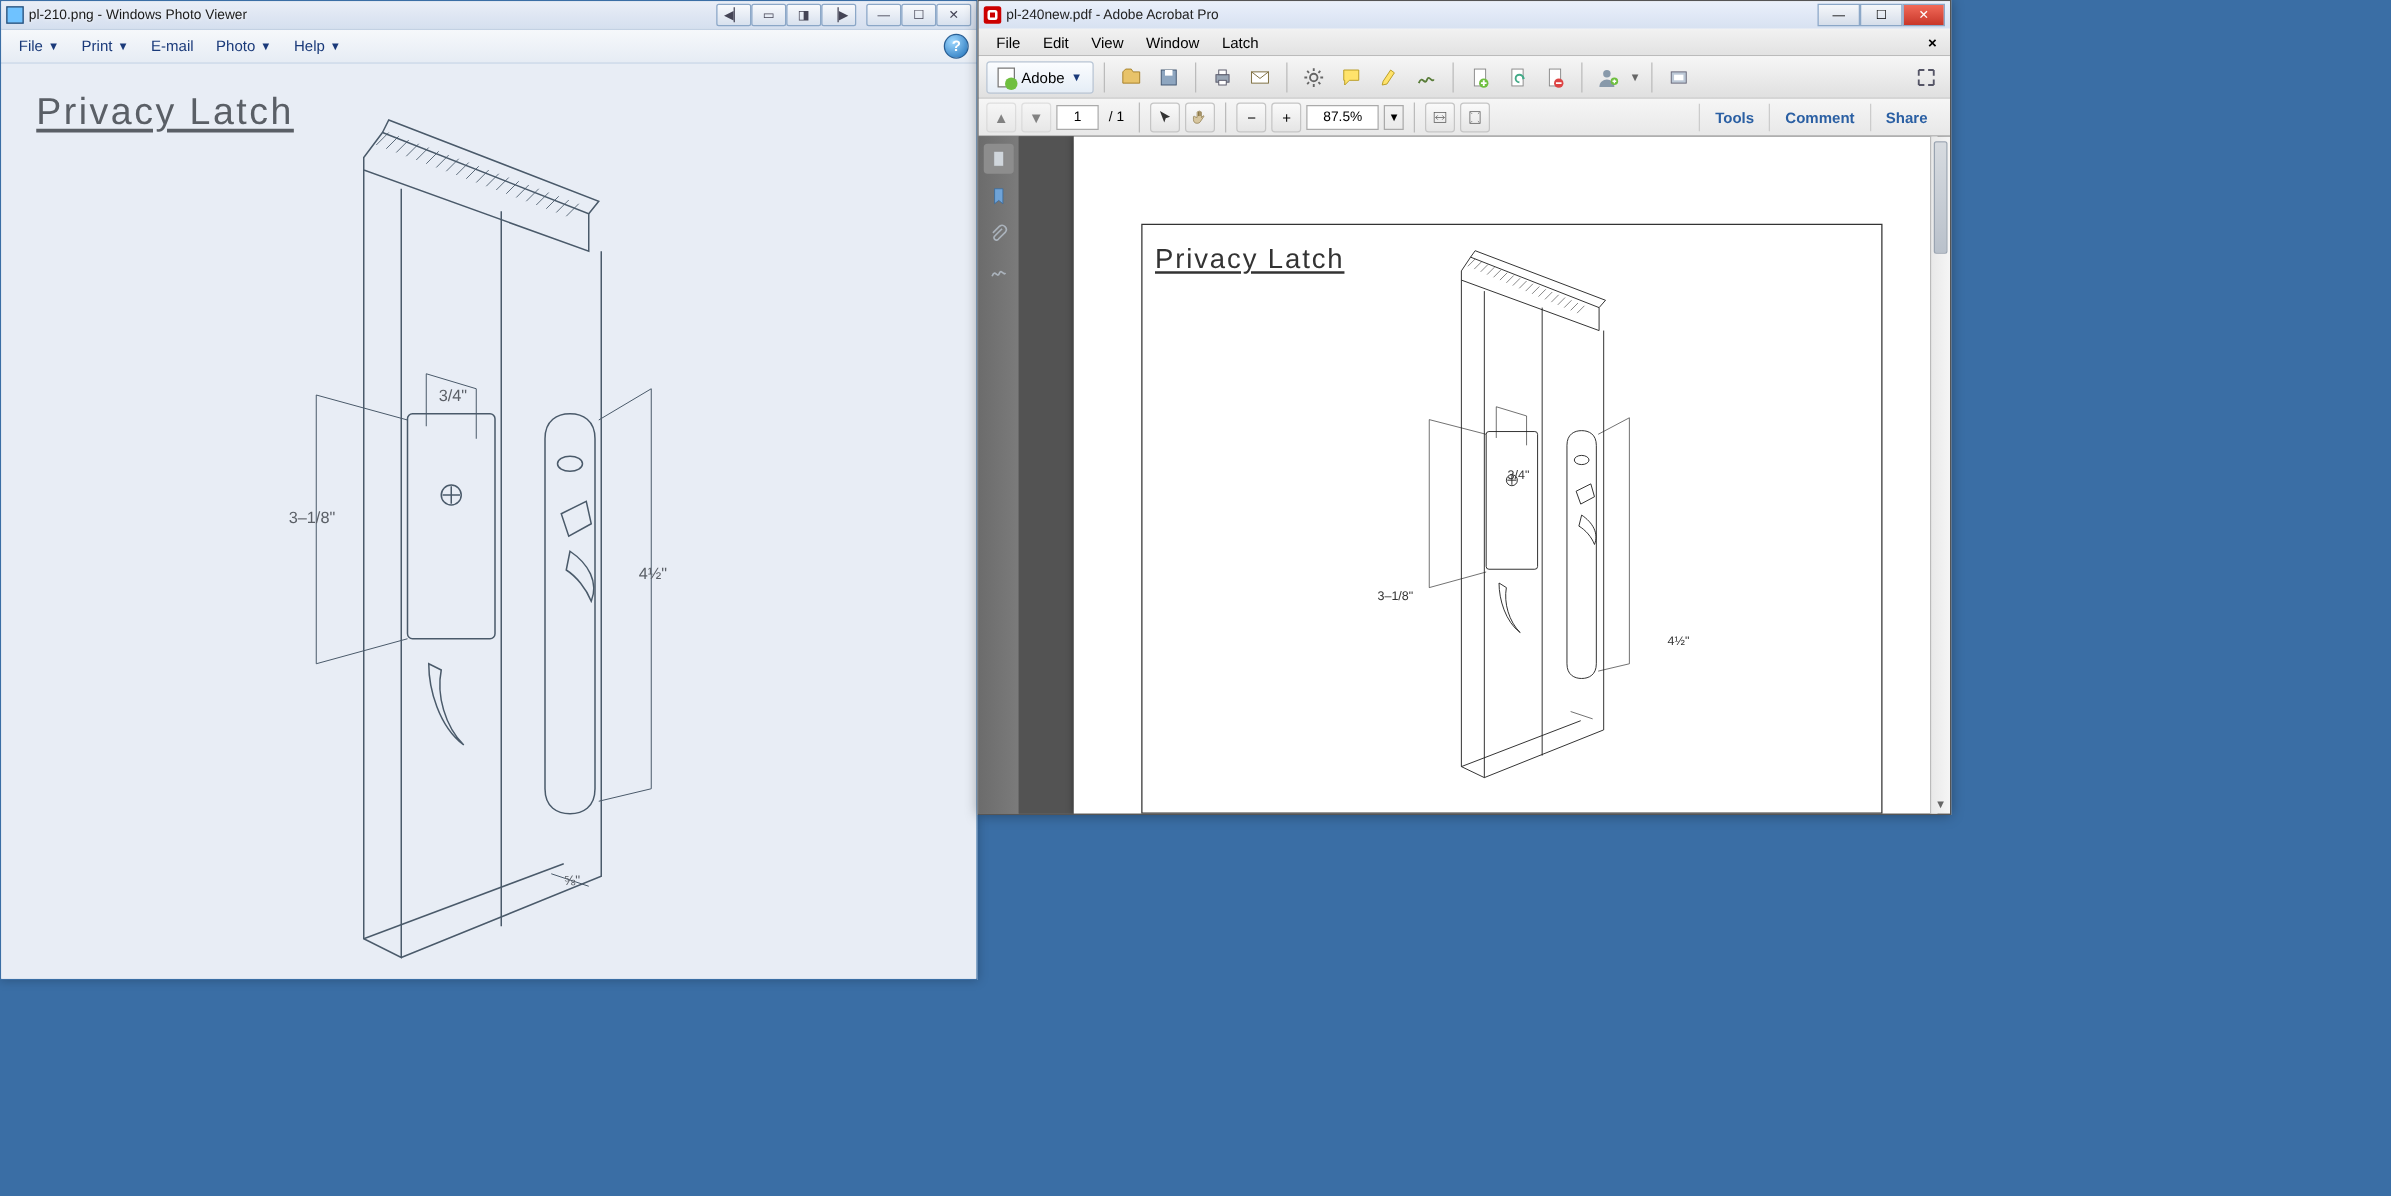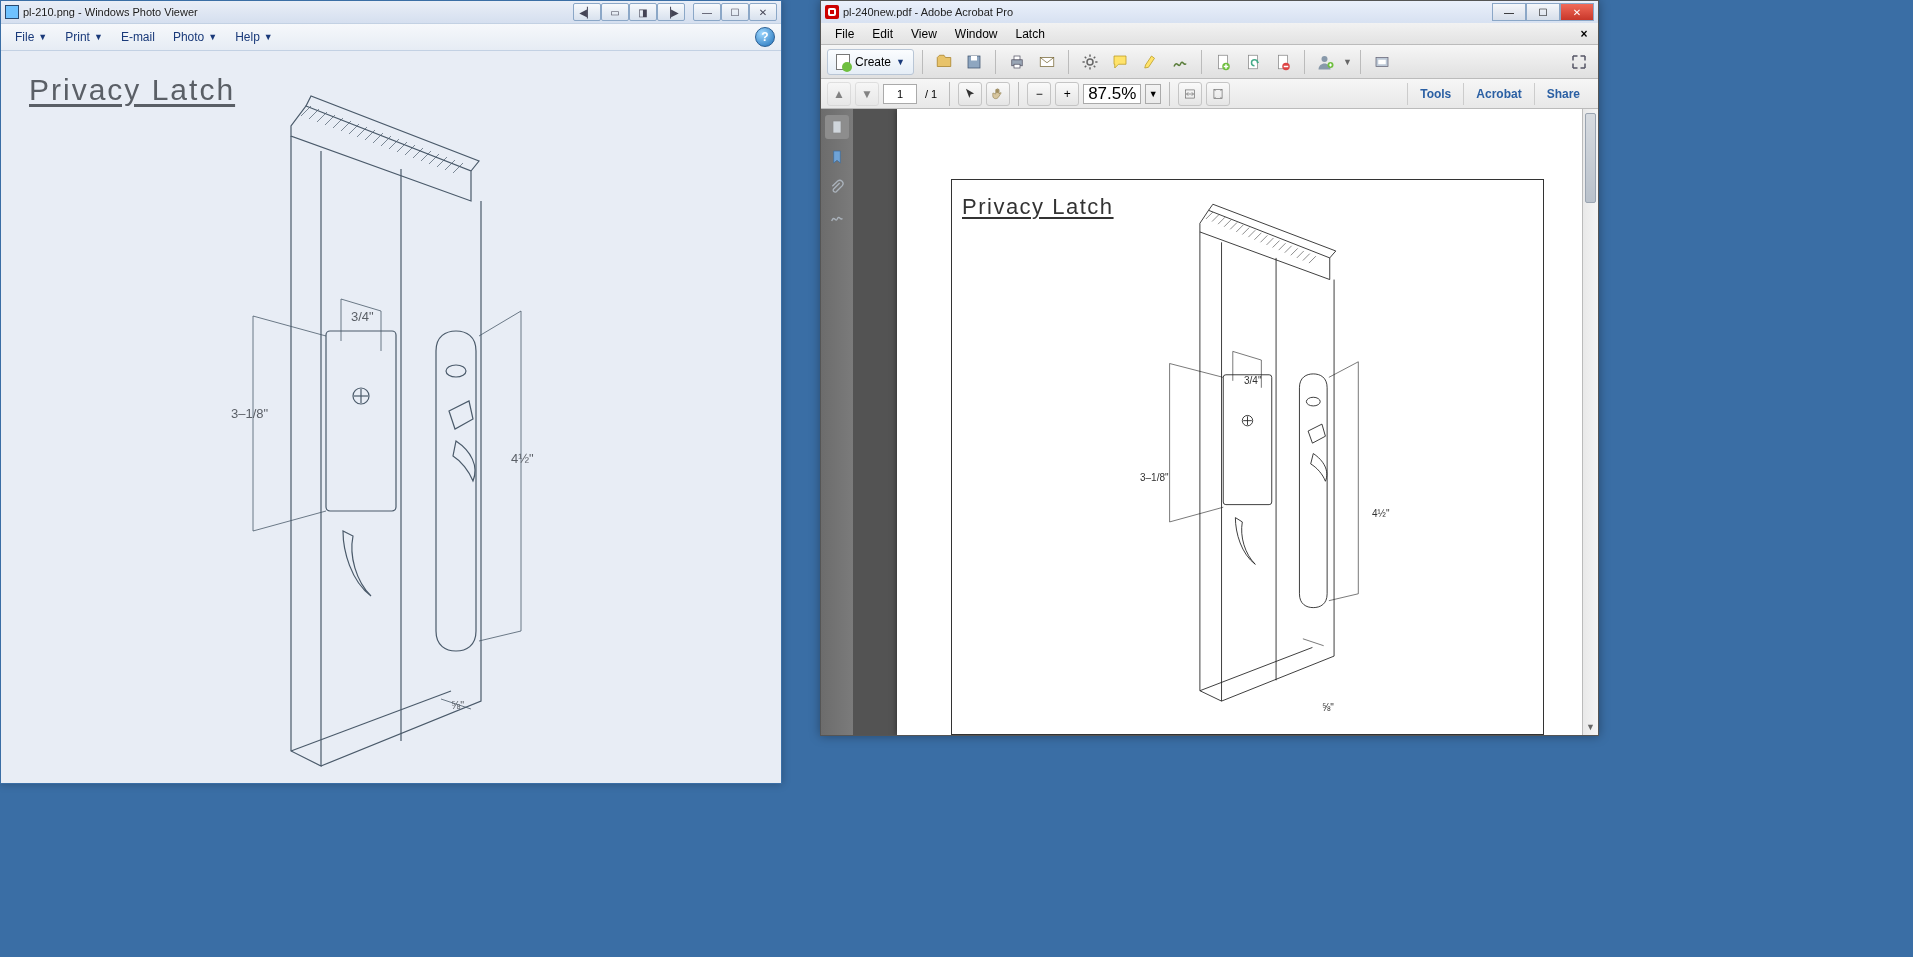--- a/index.html
+++ b/index.html
@@ -65,21 +65,21 @@
 .drawing-title {
   position:absolute; font-family: "Segoe UI Light", "Segoe UI", sans-serif;
   font-size: 30px; color:#5a5f66; text-decoration: underline; text-underline-offset: 4px;
   letter-spacing: 2px;
 }
 .dim-label { position:absolute; font-family: "Segoe UI", sans-serif; color:#5a5f66; }
 .svgline { position:absolute; }
 
 
 .win-acrobat {
-  position:absolute; left:820px; top:0; width:779px; height:736px;
+  position:absolute; left:782px; top:0; width:779px; height:652px;
   background:#fff; border:1px solid #555; display:flex; flex-direction:column;
   box-shadow: 0 0 10px rgba(0,0,0,.35);
 }
 .titlebar-acro {
   height: 22px; background: linear-gradient(#eaf0fb,#d7e1f1);
   display:flex; align-items:center; padding: 0 4px;
 }
 .titlebar-acro .acro-icon {
   width:14px; height:14px; margin-right:4px; position:relative;
 }
@@ -117,21 +117,21 @@
 .maximize-doc { margin-left:auto; }
 .acro-toolbar2 {
   height:30px; background:linear-gradient(#f6f6f6,#e8e8e8); border-bottom:1px solid #bbb;
   display:flex; align-items:center; padding:0 6px; gap:4px;
 }
 .navbtn { width:24px; height:24px; border:1px solid #c5c5c5; border-radius:3px;
   background:linear-gradient(#fafafa,#e5e5e5); display:flex; align-items:center; justify-content:center; cursor:pointer;}
 .navbtn.disabled { opacity:.45; cursor:default;}
 .page-input { width:34px; height:20px; border:1px solid #aaa; text-align:center; font-size:11px; }
 .slash-total { font-size:11px; padding:0 4px; }
-.zoom-input { width:58px; height:20px; border:1px solid #aaa; text-align:center; font-size:17px; }
+.zoom-input { width:58px; height:20px; border:1px solid #aaa; text-align:center; font-size:11px; }
 .right-tabs { margin-left:auto; display:flex;justify-content:space-between; }
 .right-tab { padding:4px 12px; color:#2a5fa3; cursor:pointer; border-left:1px solid #ccc; font-weight:600;}
 .acro-body { flex:1; display:flex; background:#555; }
 .nav-rail { width:32px; background:linear-gradient(90deg,#6c6c6c,#7b7b7b); display:flex; flex-direction:column; padding-top:6px; gap:6px; align-items:center;}
 .rail-btn { width:24px; height:24px; display:flex; align-items:center; justify-content:center; cursor:pointer;
   border-radius:3px; }
 .rail-btn.active { background:#8d8d8d; }
 .doc-area { flex:1; background:#535353; position:relative; overflow:hidden;}
 .page-sheet {
   position:absolute; left:44px; top:0; right:10px; bottom:0;
@@ -282,21 +282,21 @@
     <span class="m">Edit</span>
     <span class="m">View</span>
     <span class="m">Window</span>
     <span class="m">Latch</span>
     <span class="inner-close">×</span>
   </div>
 
   <div class="acro-toolbar">
     <div class="create-btn">
       <span class="pg"></span>
-      <span>Create</span>
+      <span>Adobe</span>
       <span class="caret" style="font-size:9px">▼</span>
     </div>
     <div class="tsep"></div>
     <div class="tbtn">
         <svg viewBox="0 0 24 24">
           <path d="M3 6l3-3h6l2 3h7v12H3z" fill="#e8c36a" stroke="#a57f28"></path>
         </svg>
       </div>
     <div class="tbtn">
         <svg viewBox="0 0 24 24">
@@ -416,21 +416,21 @@
       </div>
     <div class="navbtn">
         <svg width="14" height="14" viewBox="0 0 24 24">
           <rect x="5" y="4" width="14" height="16" fill="none" stroke="#555"></rect>
           <path d="M8 7l-2-2M16 7l2-2M8 17l-2 2M16 17l2 2" stroke="#555"></path>
         </svg>
       </div>
 
     <div class="right-tabs">
       <span class="right-tab">Tools</span>
-      <span class="right-tab">Acrobat</span>
+      <span class="right-tab">Comment</span>
       <span class="right-tab">Share</span>
     </div>
   </div>
 
   <div class="acro-body">
     <div class="nav-rail">
       <div class="rail-btn active">
           <svg width="16" height="16" viewBox="0 0 24 24">
             <rect x="6" y="3" width="12" height="18" fill="#d0d6dc" stroke="#888"></rect>
           </svg>

